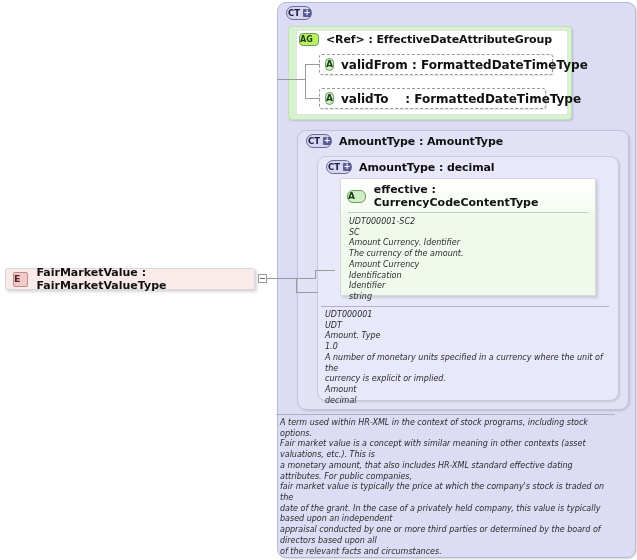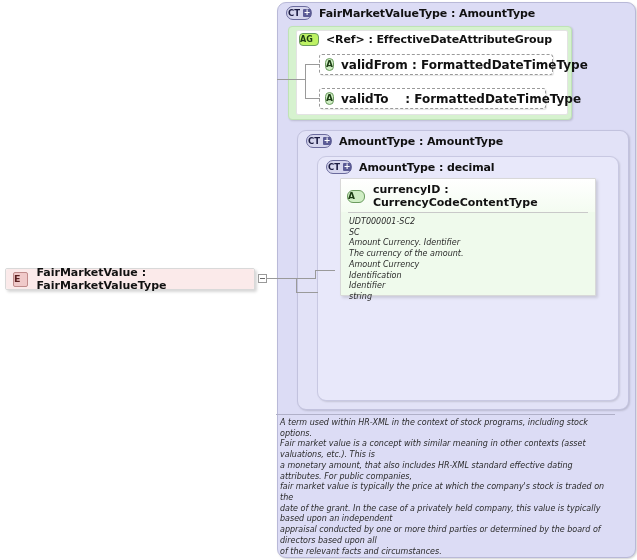--- a/index.html
+++ b/index.html
@@ -211,21 +211,20 @@
 
 <div class="canvas">
 
   <div class="ct-outer" style="left:277px;top:2px;width:357px;height:554px;"></div>
 
   <div class="hdr" style="left:286px;top:6px;">
     <span class="badge badge-ct">
       <span>CT</span>
         <span class="plus">+</span>
     </span>
-    <span class="ttl">FairMarketValueType : AmountType</span>
   </div>
 
   <div class="ag-panel" style="left:288px;top:26px;width:282px;height:92px;"></div>
   <div class="ag-white" style="left:296px;top:30px;width:270px;height:83px;"></div>
 
   <div class="hdr" style="left:299px;top:33px;">
     <span class="badge badge-ag">AG</span>
     <span class="ttl">&lt;Ref&gt;     : EffectiveDateAttributeGroup</span>
   </div>
 
@@ -260,33 +259,44 @@
     <span class="badge badge-ct">
       <span>CT</span>
         <span class="plus">+</span>
     </span>
     <span class="ttl">AmountType : decimal</span>
   </div>
 
   <div class="doc-green" style="left:340px;top:178px;width:256px;height:118px;">
     <div class="gh">
       <span class="badge badge-a">A</span>
-      <span class="ttl" style="font-size:11px;font-weight:bold;color:#111;">currencyID : CurrencyCodeContentType</span>
+      <span class="ttl" style="font-size:11px;font-weight:bold;color:#111;">effective : CurrencyCodeContentType</span>
     </div>
     <div class="sep"></div>
     <div class="doc-body">UDT000001-SC2
 SC
 Amount Currency. Identifier
 The currency of the amount.
 Amount Currency
 Identification
 Identifier
 string</div>
   </div>
 
+  <div class="doc-purple" style="left:321px;top:306px;width:288px;height:88px;">
+    <div class="sep"></div>
+    <div class="doc-body">UDT000001
+UDT
+Amount. Type
+1.0
+A number of monetary units specified in a currency where the unit of the
+currency is explicit or implied.
+Amount
+decimal</div>
+  </div>
 
   <div class="doc-purple" style="left:276px;top:414px;width:339px;height:140px;">
     <div class="sep"></div>
     <div class="doc-body">A term used within HR-XML in the context of stock programs, including stock
 options.
 Fair market value is a concept with similar meaning in other contexts (asset
 valuations, etc.). This is
 a monetary amount, that also includes HR-XML standard effective dating
 attributes. For public companies,
 fair market value is typically the price at which the company's stock is traded on

